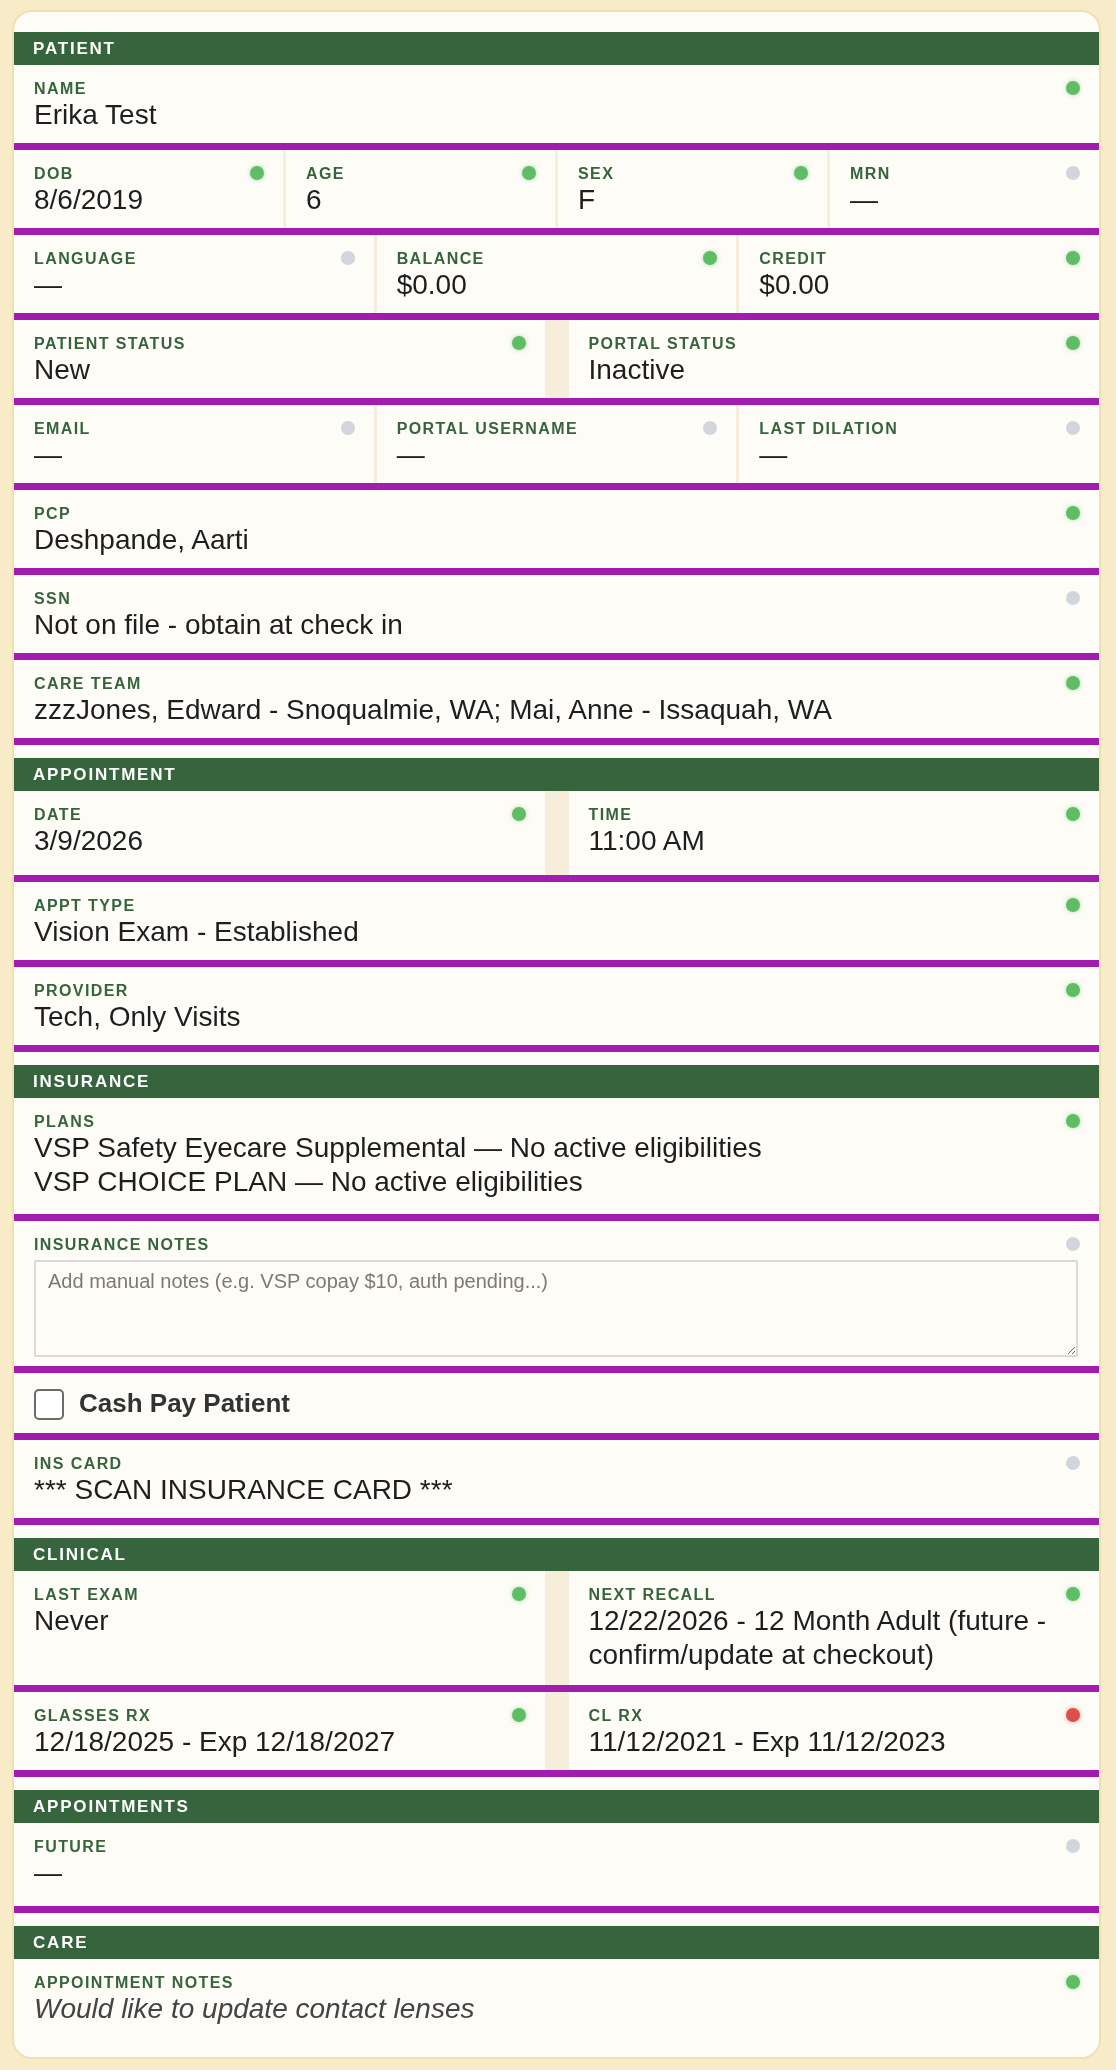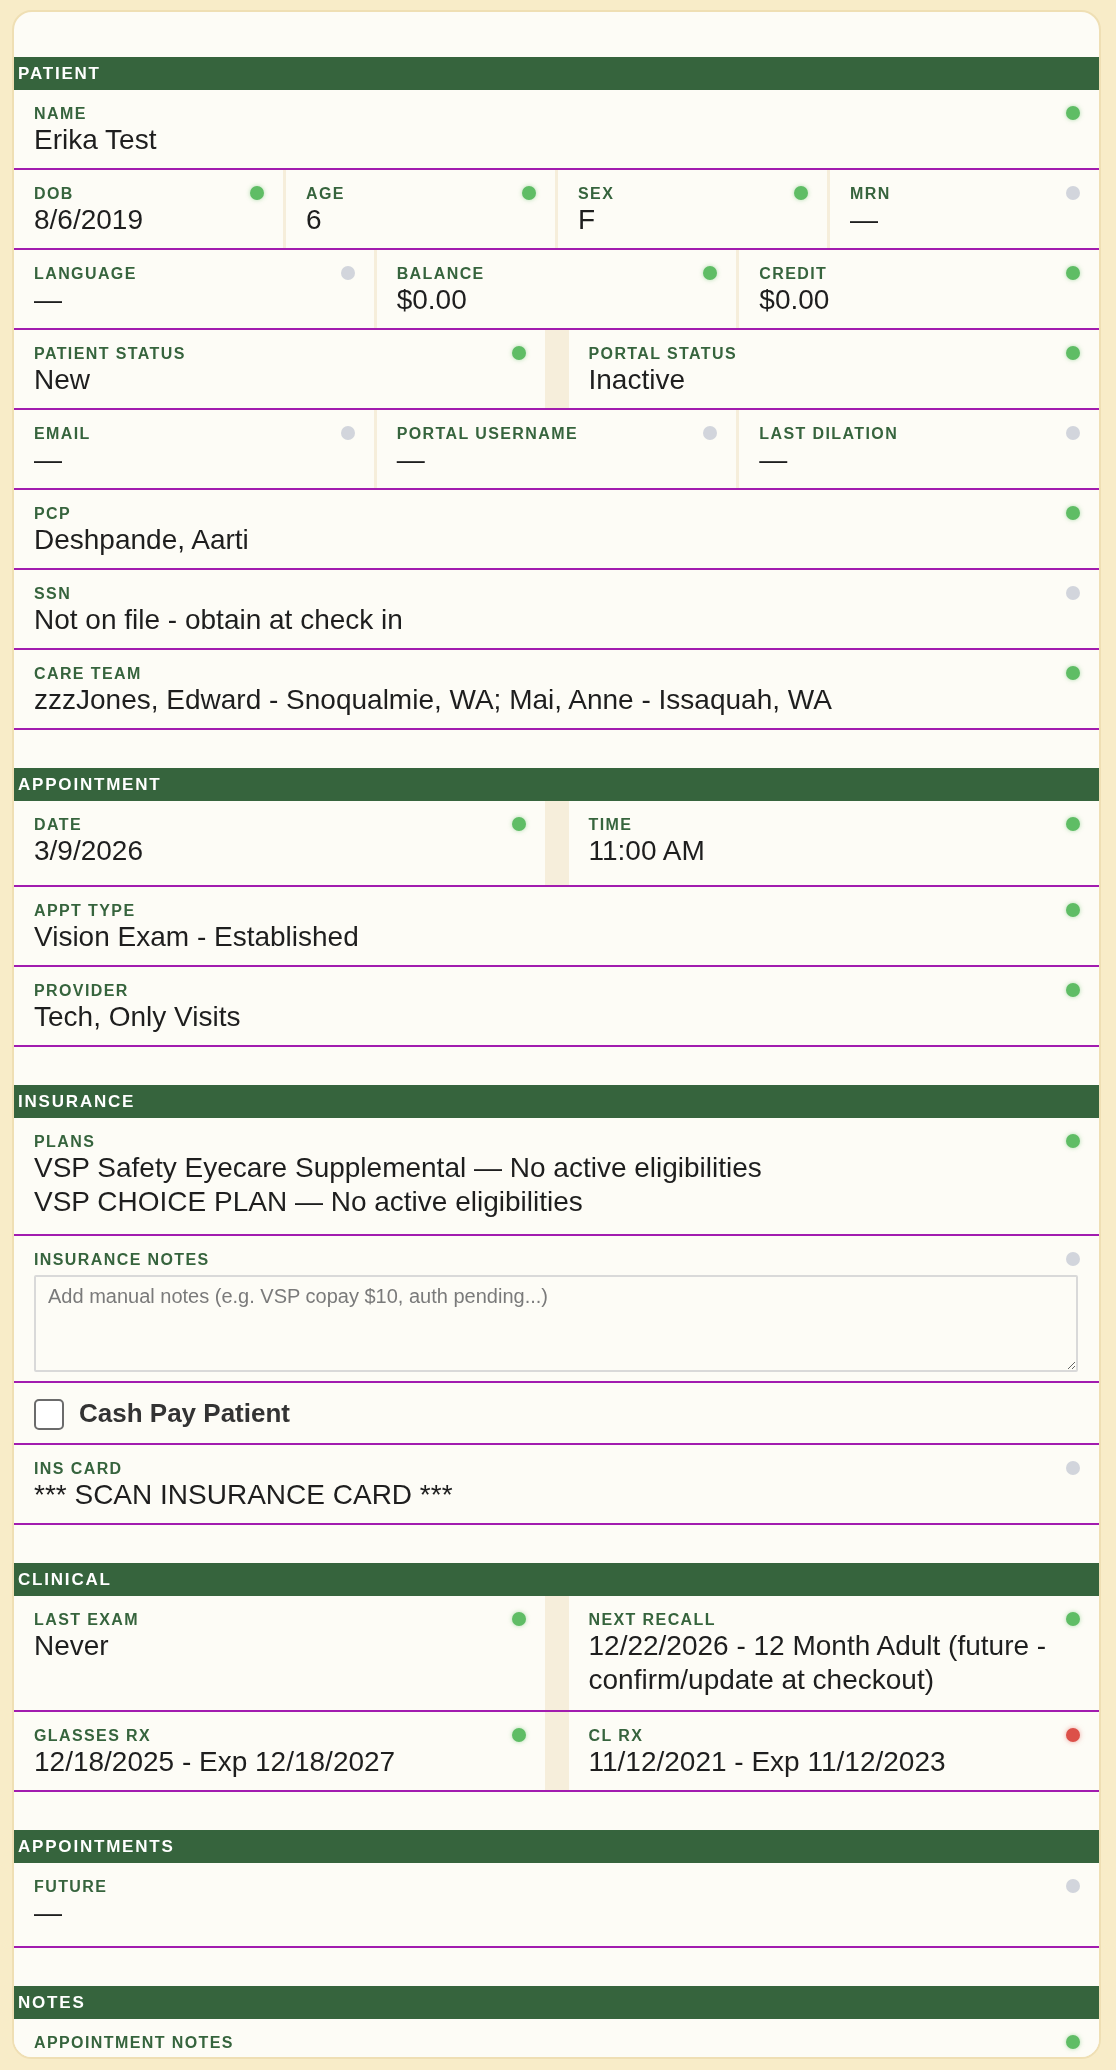--- a/index.html
+++ b/index.html
@@ -19,30 +19,29 @@
     overflow: hidden;
     padding-top: 20px;
   }
   .section-header {
     height: 33px;
     background: #36643d;
     color: #ffffff;
     font-weight: bold;
     font-size: 17px;
     letter-spacing: 1.8px;
-    padding-left: 4px;
+    padding-left: 19px;
     line-height: 33px;
-    margin-top: 25px;
   }
   .section-gap { height: 13px; }
   .row {
     display: grid;
     gap: 3px;
     background: #f6eedb;
-    border-bottom: 2px solid #a21caf;
+    border-bottom: 7px solid #a21caf;
   }
   .row.c1 { grid-template-columns: 1fr; }
   .row.c2 { grid-template-columns: 1fr 1fr; gap: 24px; }
   .row.c3 { grid-template-columns: 1fr 1fr 1fr; }
   .row.c4 { grid-template-columns: 1fr 1fr 1fr 1fr; }
   .cell {
     background: #fdfcf6;
     position: relative;
     padding: 14px 20px 0 20px;
     min-height: 78px;
@@ -323,21 +322,21 @@
   <div class="row c1">
     <div class="cell" style="min-height:83px">
       <div class="label">FUTURE</div>
       <div class="value">—</div>
       <span class="dot grey"></span>
     </div>
   </div>
 
   <div class="section-gap"></div>
 
-  <div class="section-header">NOTES</div>
+  <div class="section-header">CARE</div>
 
   <div class="row c1" style="border-bottom:none">
     <div class="cell" style="min-height:98px">
       <div class="label">APPOINTMENT NOTES</div>
       <div class="value italic">Would like to update contact lenses</div>
       <span class="dot green"></span>
     </div>
   </div>
 
 </div>

